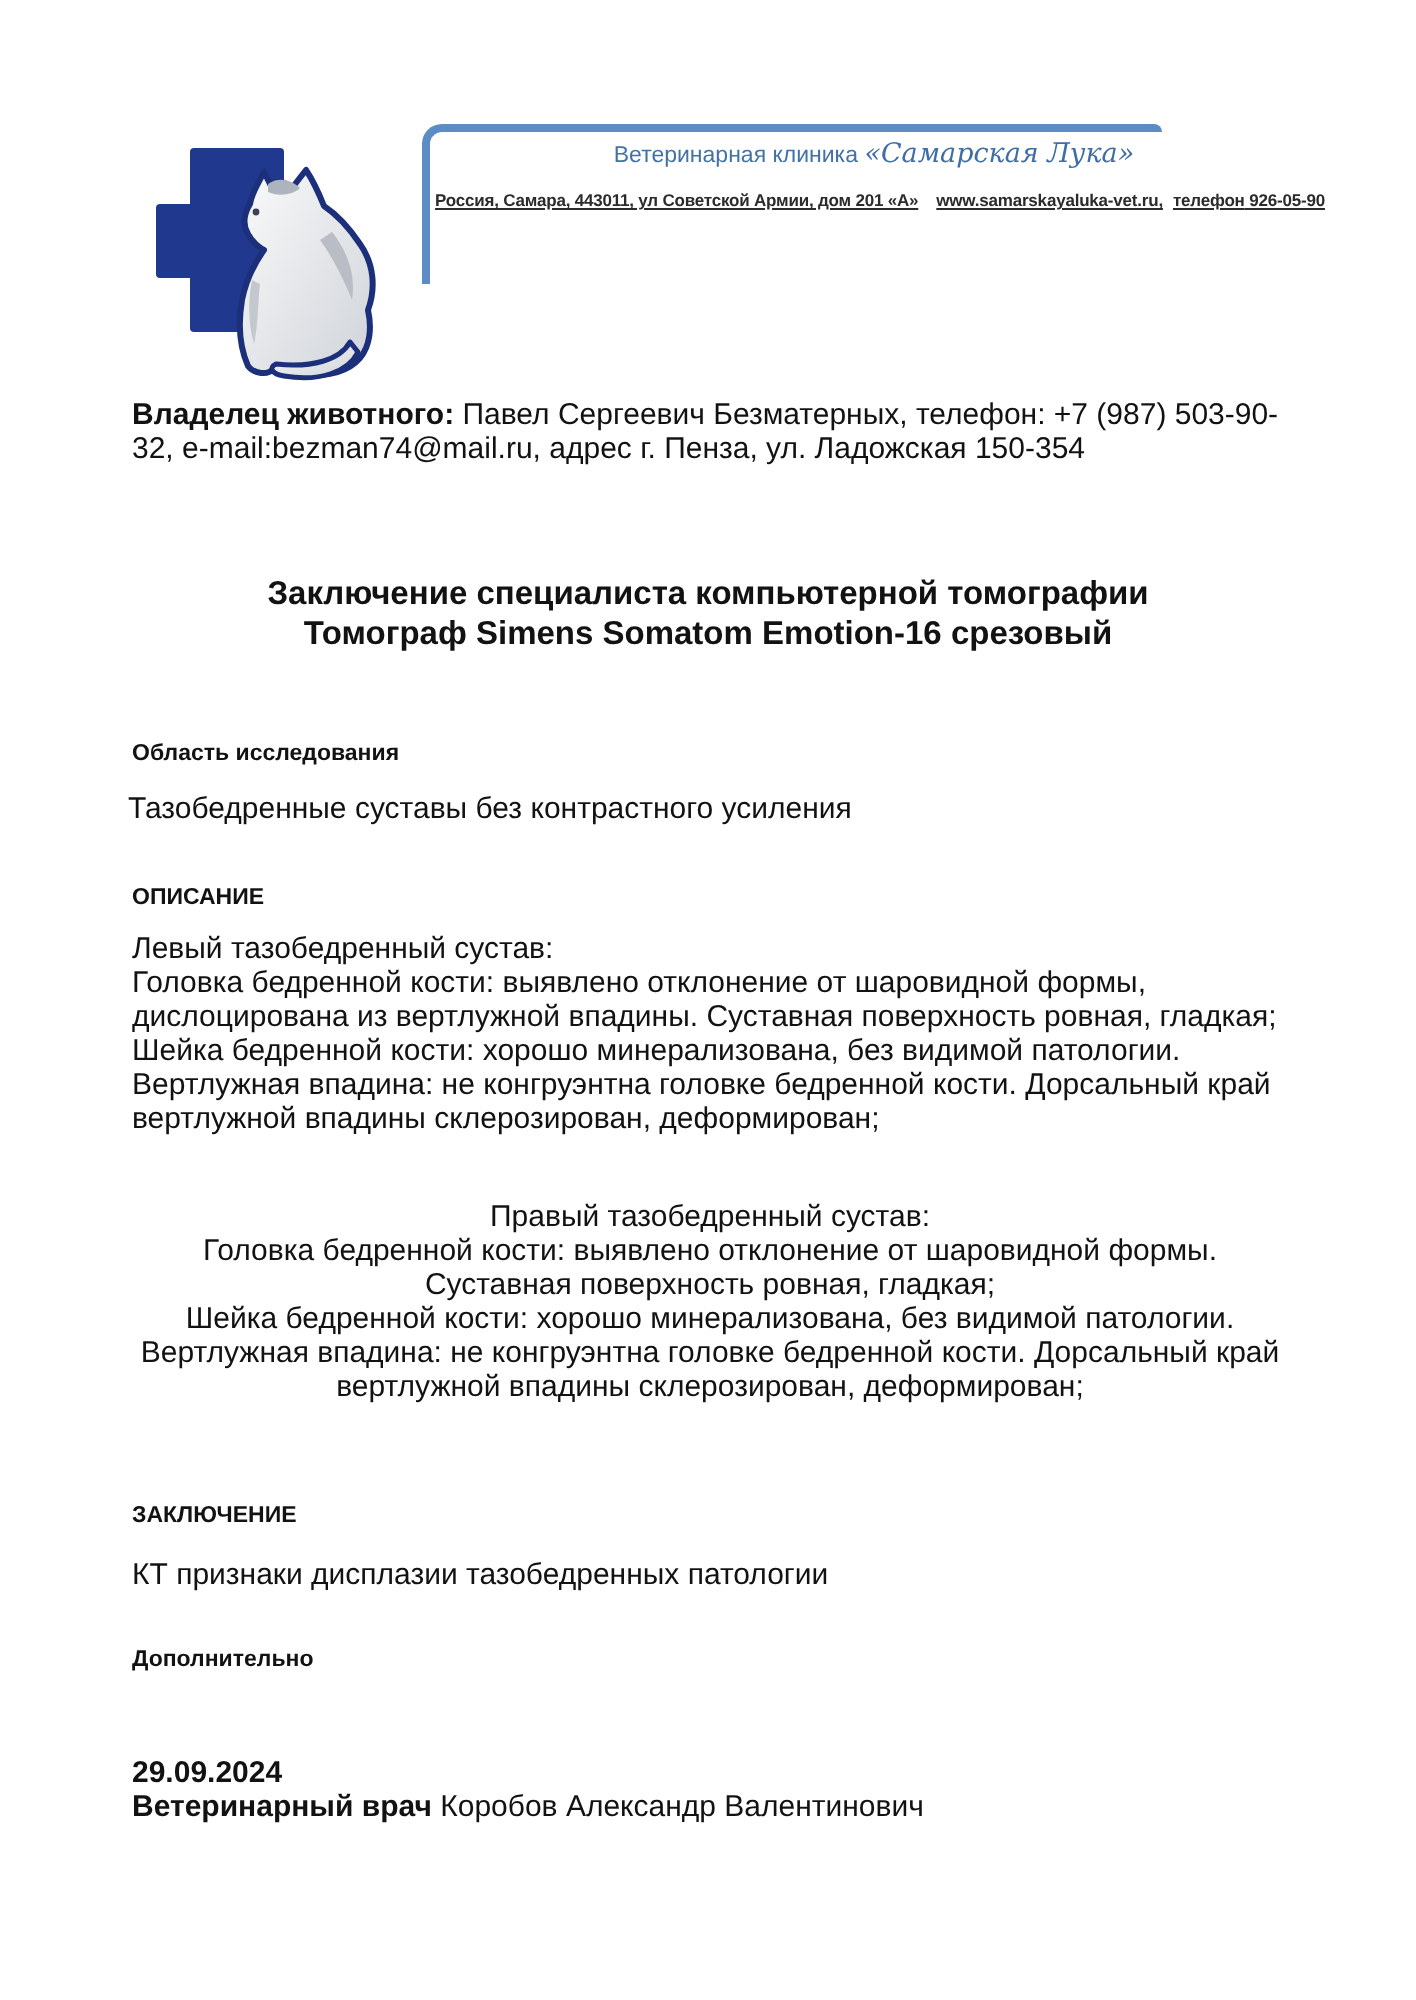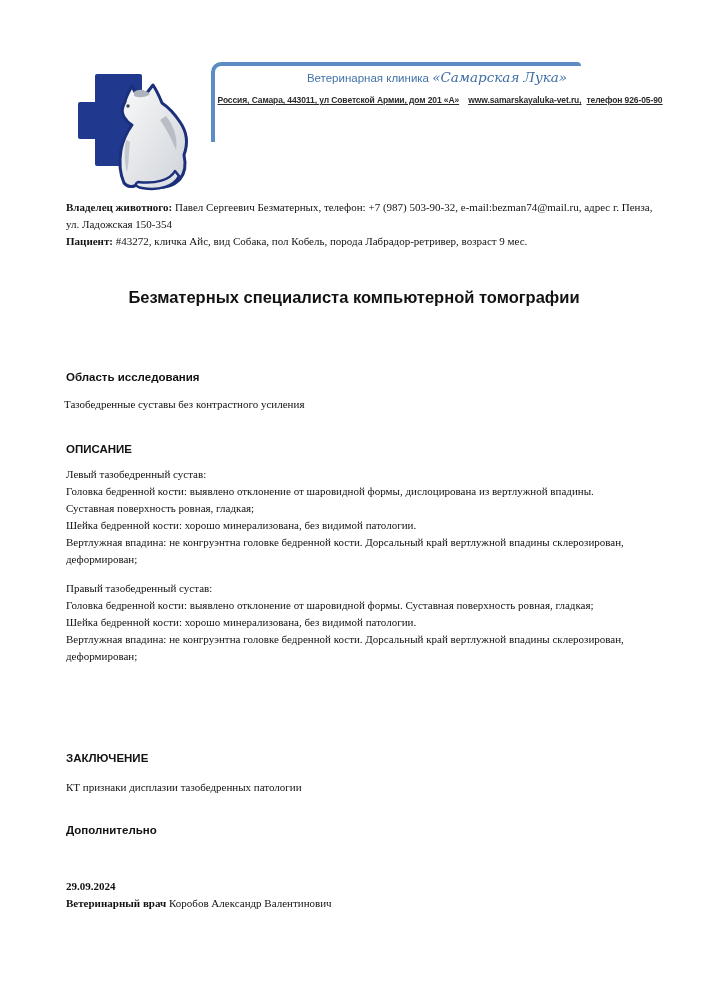--- a/index.html
+++ b/index.html
@@ -1,21 +1,21 @@
 <!DOCTYPE html>
 <html><head>
 <meta charset="utf-8">
 <style>
   html,body { margin:0; padding:0; background:#ffffff; }
   .page {
     position:relative; width:708px; height:1000px; background:#ffffff;
     font-family:"Liberation Sans", sans-serif; color:#121212; overflow:hidden;padding-left:44px;
   }
   .abs { position:absolute; }
-  .body-text { font-size:11px; line-height:17px;font-family:Liberation Serif, serif; }
+  .body-text { font-size:15px; line-height:17px; }
   .bold { font-weight:700; }
   .pre { white-space:pre-line; }
   .center { text-align:center; }
 
   
   .letterhead-frame {
     left:211px; top:62px; width:366px; height:76px;
     border-top:4px solid #5b8cc4; border-left:4px solid #5b8cc4;
     border-top-left-radius:10px; border-top-right-radius:4px;
   }
@@ -73,36 +73,36 @@
     <span class="clinic-name">«Самарская Лука»</span>
   </div>
 
   <div class="abs address-line center">
     <span>Россия, Самара, 443011, ул Советской Армии, дом 201 «А»</span><span class="gap"></span><span>www.samarskayaluka-vet.ru,</span><span class="gap-sm"></span><span>телефон</span>
     <span class="phone">926-05-90</span>
   </div>
 
   <div class="abs owner-block body-text">
     <p><span class="bold">Владелец животного:</span> <span>Павел Сергеевич Безматерных, телефон: +7 (987) 503-90-32, e-mail:bezman74@mail.ru, адрес г. Пенза, ул. Ладожская 150-354</span></p>
-    <p><span class="bold">Пациент:</span> <span>#43272, кличка Айс, вид Собака, пол Кобель, порода Лабрадор-ретривер, возраст 9 мес.</span></p>
   </div>
 
   <div class="abs report-title center">
-    <div>Безматерных специалиста компьютерной томографии</div>
+    <div>Заключение специалиста компьютерной томографии</div>
+    <div>Томограф Simens Somatom Emotion-16 срезовый</div>
   </div>
 
   <div class="abs sec-heading" style="left:66px; top:371px;">Область исследования</div>
   <div class="abs body-text w-text" style="left:64px; top:396px;">Тазобедренные суставы без контрастного усиления</div>
 
   <div class="abs sec-heading" style="left:66px; top:443px;">ОПИСАНИЕ</div>
   <div class="abs body-text w-text pre" style="left:66px; top:466px;">Левый тазобедренный сустав:
 Головка бедренной кости: выявлено отклонение от шаровидной формы, дислоцирована из вертлужной впадины. Суставная поверхность ровная, гладкая;
 Шейка бедренной кости: хорошо минерализована, без видимой патологии.
 Вертлужная впадина: не конгруэнтна головке бедренной кости. Дорсальный край вертлужной впадины склерозирован, деформирован;</div>
-  <div class="abs body-text w-text pre" style="left:66px; top:580px;">Правый тазобедренный сустав:
+  <div class="abs body-text w-text pre" style="left:66px; top:600px;text-align:center;">Правый тазобедренный сустав:
 Головка бедренной кости: выявлено отклонение от шаровидной формы. Суставная поверхность ровная, гладкая;
 Шейка бедренной кости: хорошо минерализована, без видимой патологии.
 Вертлужная впадина: не конгруэнтна головке бедренной кости. Дорсальный край вертлужной впадины склерозирован, деформирован;</div>
 
   <div class="abs sec-heading" style="left:66px; top:752px;">ЗАКЛЮЧЕНИЕ</div>
   <div class="abs body-text w-text" style="left:66px; top:779px;">КТ признаки дисплазии тазобедренных патологии</div>
 
   <div class="abs sec-heading" style="left:66px; top:824px;">Дополнительно</div>
 
   <div class="abs body-text bold" style="left:66px; top:878px;">29.09.2024</div>

